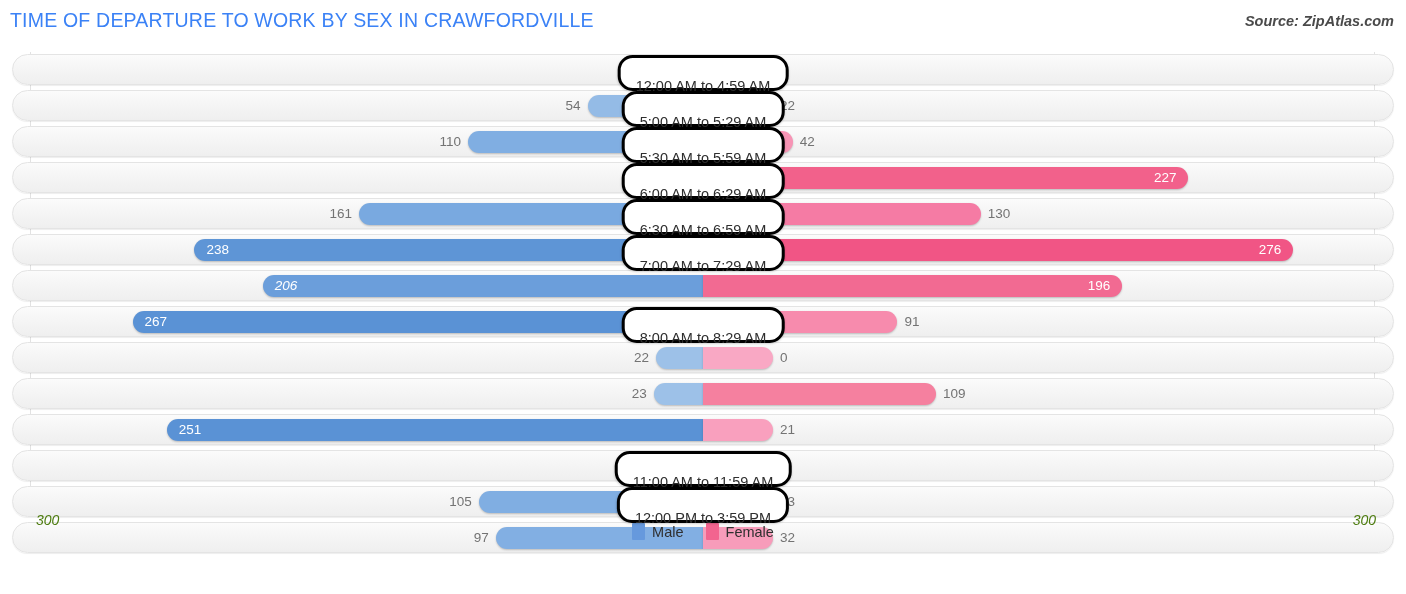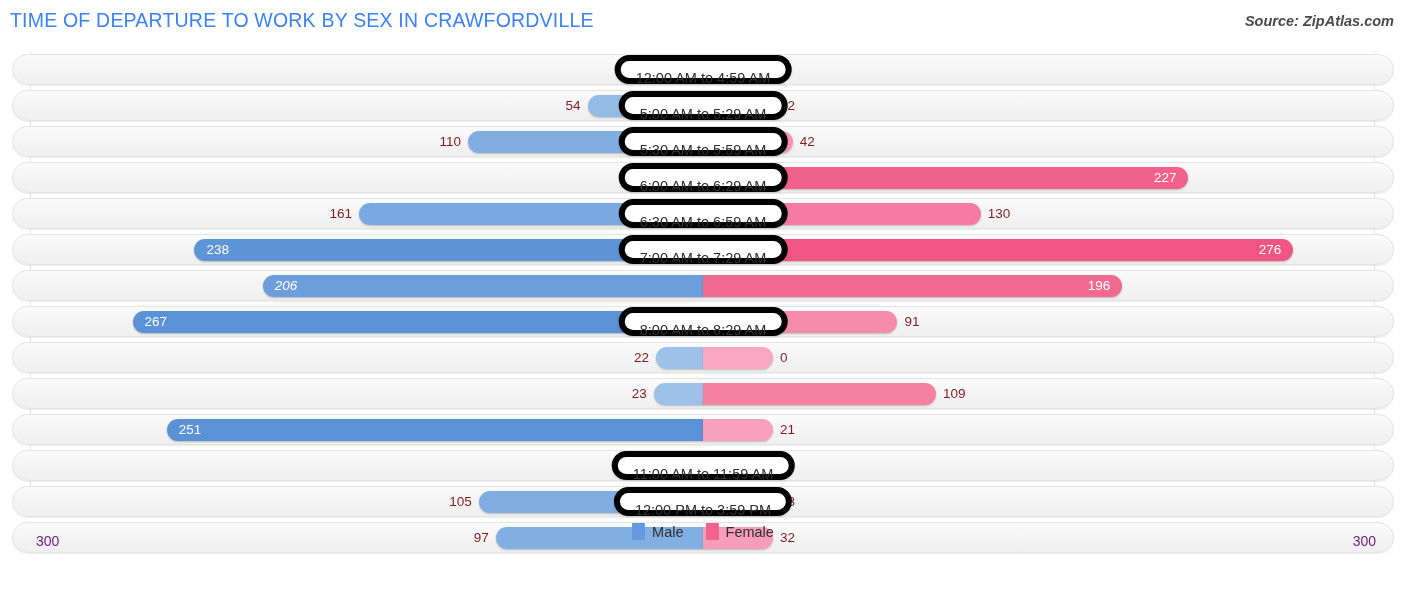--- a/index.html
+++ b/index.html
@@ -88,55 +88,56 @@
   }
   .bar-female {
     left: 703px;
     border-radius: 0 11px 11px 0;
   }
 
   .val {
     position: absolute;
     top: 8px;
     font-size: 13.5px;
-    color: #7f1d1d;
+    color: #737373;
     white-space: nowrap;
     line-height: 20px;
   }
   .val-outside-left  { text-align: right; }
   .val-outside-right { text-align: left; }
   .val-inside {
     color: #ffffff;
     font-weight: normal;
   }
 
   .cat-pill {
     position: absolute;
     left: 50%;
     transform: translateX(-50%);
     top: 3px;
     height: 29px;
     line-height: 27px;
-    padding: 4px 15px;
+    padding: 15px 15px;
     background: #ffffff;
-    border: 6px solid #000000;
+    border: 3px solid #000000;
     border-radius: 15px;
     font-size: 14.5px;
     color: #2f2f2f;
     white-space: nowrap;
     box-shadow: 0 1px 2px rgba(0,0,0,.16);
     z-index: 4;
   }
 
   
   #axis-left, #axis-right {
     position: absolute;
-    bottom: 5px;
+    bottom: 26px;
     font-size: 14px;
-    color: #701a75;
+    color: #4d7c0f;
+    font-style: italic;
   }
   #axis-left  { left: 36px; }
   #axis-right { right: 30px; }
 
   #legend {
     position: absolute;
     left: 0; right: 0; bottom: 14px;
     display: flex;
     justify-content: center;
     align-items: center;

